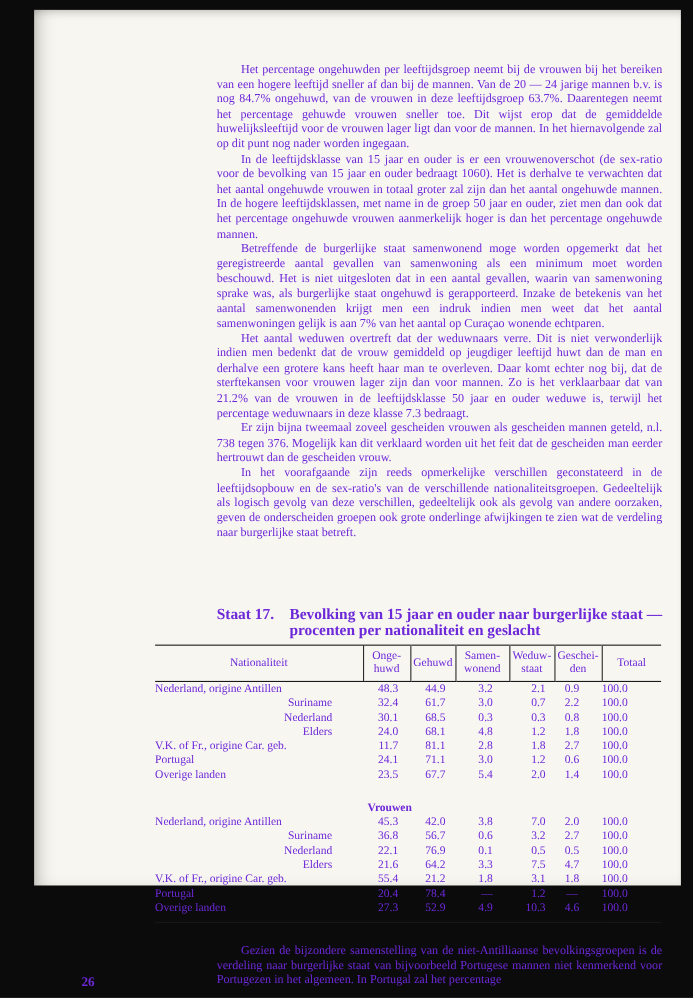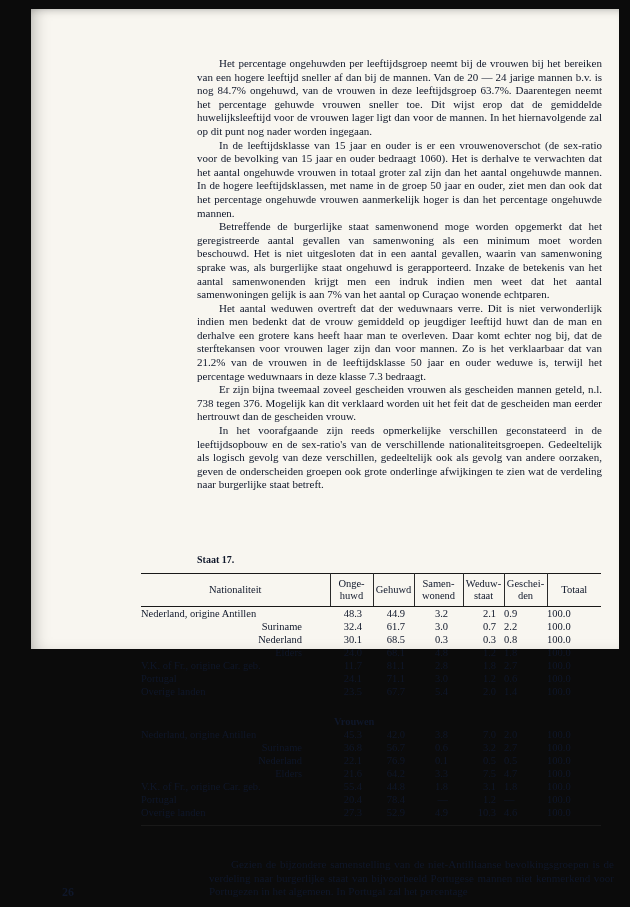--- a/index.html
+++ b/index.html
@@ -1,74 +1,75 @@
 <!DOCTYPE html>
 <html><head>
 <meta charset="utf-8">
 <style>
   html,body { margin:0; padding:0; }
   body { width:630px; height:907px; background:#0b0b0b; font-family:"Liberation Serif","DejaVu Serif",serif; }
   .scan { position:relative; width:630px; height:907px; background:#0b0b0b; overflow:hidden; }
   .page {
-    position:absolute; left:31px; top:9px; width:588px; height:640px;
-    background:#f8f6f0; color:#0f172a;
+    position:absolute; left:31px; top:9px; width:588px; height:796px;
+    background:#f8f6f0; color:#6d28d9;
     box-shadow: inset 10px 0 18px -10px rgba(0,0,0,.35), inset 0 6px 10px -7px rgba(0,0,0,.3);
   }
   .body-text { position:absolute; left:166px; top:48px; width:405px; }
   .body-text p {
     margin:0; font-size:11px; line-height:13.6px; text-align:justify; text-indent:22px;
   }
   .table-block { position:absolute; left:110px; top:544px; width:461px; }
-  .table-title { margin-left:56px; display:flex; font-weight:bold; font-size:10px; line-height:13.5px; }
+  .table-title { margin-left:56px; display:flex; font-weight:bold; font-size:14px; line-height:13.5px; }
   .table-title .label { white-space:nowrap; margin-right:14px; }
   .table-title .text { text-align:left; }
   table.staat {
     margin-top:6px; width:460px; table-layout:fixed; border-collapse:collapse;
     border-top:1.5px solid #191919; border-bottom:1.5px solid #191919;
     font-size:10.5px;
   }
   table.staat th {
     font-weight:normal; white-space:pre-line; text-align:center; vertical-align:middle;
     height:30px; line-height:12px; padding:1px 2px; border-bottom:1.5px solid #191919;
   }
   table.staat th + th { border-left:1px solid #2a2a2a; }
   table.staat td { padding:0; line-height:13px; vertical-align:bottom; }
   td.nat { padding-left:1px; }
   td.nat.right { text-align:right; padding-right:28px; }
   tbody td:nth-child(2) { text-align:right; padding-right:11px; }
   tbody td:nth-child(3) { text-align:right; padding-right:9px;  }
   tbody td:nth-child(4) { text-align:right; padding-right:15px; }
   tbody td:nth-child(5) { text-align:right; padding-right:8px;  }
-  tbody td:nth-child(6) { text-align:left; padding-right:11px;font-family:Liberation Serif, serif; }
+  tbody td:nth-child(6) { text-align:center; padding-right:11px;font-family:Liberation Serif, serif; }
   tbody td:nth-child(7) { text-align:left; padding-right:5px;  }
   tr.section-row td { font-weight:bold; padding-top:6px; padding-left:4px; text-align:left; }
   tr.section-row.vrouwen td { padding-top:17px; }
   tbody tr:last-child td { padding-bottom:6px; }
-  .closing { position:absolute; left:178px; top:849px; width:405px; }
+  .closing { position:absolute; left:166px; top:849px; width:405px; }
   .closing p { margin:0; font-size:11px; line-height:13.6px; text-align:justify; text-indent:22px; }
-  .page-num { position:absolute; left:31px; top:876px; font-weight:bold; font-size:12px; }
+  .page-num { position:absolute; left:43px; top:876px; font-weight:bold; font-size:12px; }
 </style>
 </head>
 <body>
 
 <div class="scan">
   <div class="page">
 
     <div class="body-text">
       <p>Het percentage ongehuwden per leeftijdsgroep neemt bij de vrouwen bij het bereiken van een hogere leeftijd sneller af dan bij de mannen. Van de 20 — 24 jarige mannen b.v. is nog 84.7% ongehuwd, van de vrouwen in deze leeftijdsgroep 63.7%. Daarentegen neemt het percentage gehuwde vrouwen sneller toe. Dit wijst erop dat de gemiddelde huwelijksleeftijd voor de vrouwen lager ligt dan voor de mannen. In het hiernavolgende zal op dit punt nog nader worden ingegaan.</p>
       <p>In de leeftijdsklasse van 15 jaar en ouder is er een vrouwenoverschot (de sex-ratio voor de bevolking van 15 jaar en ouder bedraagt 1060). Het is derhalve te verwachten dat het aantal ongehuwde vrouwen in totaal groter zal zijn dan het aantal ongehuwde mannen. In de hogere leeftijdsklassen, met name in de groep 50 jaar en ouder, ziet men dan ook dat het percentage ongehuwde vrouwen aanmerkelijk hoger is dan het percentage ongehuwde mannen.</p>
       <p>Betreffende de burgerlijke staat samenwonend moge worden opgemerkt dat het geregistreerde aantal gevallen van samenwoning als een minimum moet worden beschouwd. Het is niet uitgesloten dat in een aantal gevallen, waarin van samenwoning sprake was, als burgerlijke staat ongehuwd is gerapporteerd. Inzake de betekenis van het aantal samenwonenden krijgt men een indruk indien men weet dat het aantal samenwoningen gelijk is aan 7% van het aantal op Curaçao wonende echtparen.</p>
       <p>Het aantal weduwen overtreft dat der weduwnaars verre. Dit is niet verwonderlijk indien men bedenkt dat de vrouw gemiddeld op jeugdiger leeftijd huwt dan de man en derhalve een grotere kans heeft haar man te overleven. Daar komt echter nog bij, dat de sterftekansen voor vrouwen lager zijn dan voor mannen. Zo is het verklaarbaar dat van 21.2% van de vrouwen in de leeftijdsklasse 50 jaar en ouder weduwe is, terwijl het percentage weduwnaars in deze klasse 7.3 bedraagt.</p>
       <p>Er zijn bijna tweemaal zoveel gescheiden vrouwen als gescheiden mannen geteld, n.l. 738 tegen 376. Mogelijk kan dit verklaard worden uit het feit dat de gescheiden man eerder hertrouwt dan de gescheiden vrouw.</p>
       <p>In het voorafgaande zijn reeds opmerkelijke verschillen geconstateerd in de leeftijdsopbouw en de sex-ratio's van de verschillende nationaliteitsgroepen. Gedeeltelijk als logisch gevolg van deze verschillen, gedeeltelijk ook als gevolg van andere oorzaken, geven de onderscheiden groepen ook grote onderlinge afwijkingen te zien wat de verdeling naar burgerlijke staat betreft.</p>
     </div>
 
     <div class="table-block">
       <div class="table-title">
         <span class="label">Staat 17.</span>
+        <span class="text">Bevolking van 15 jaar en ouder naar burgerlijke staat — procenten per nationaliteit en geslacht</span>
       </div>
 
       <table class="staat">
         <colgroup>
           <col style="width:189px">
             <col style="width:43px">
             <col style="width:41px">
           <col style="width:49px">
             <col style="width:41px">
             <col style="width:43px">
@@ -190,21 +191,21 @@
             <td>21.6</td>
             <td>64.2</td>
             <td>3.3</td>
             <td>7.5</td>
             <td>4.7</td>
             <td>100.0</td>
           </tr>
           <tr>
             <td class="nat left">V.K. of Fr., origine Car. geb.</td>
             <td>55.4</td>
-            <td>44.8</td>
+            <td>21.2</td>
             <td>1.8</td>
             <td>3.1</td>
             <td>1.8</td>
             <td>100.0</td>
           </tr>
           <tr>
             <td class="nat left">Portugal</td>
             <td>20.4</td>
             <td>78.4</td>
             <td>—</td>

